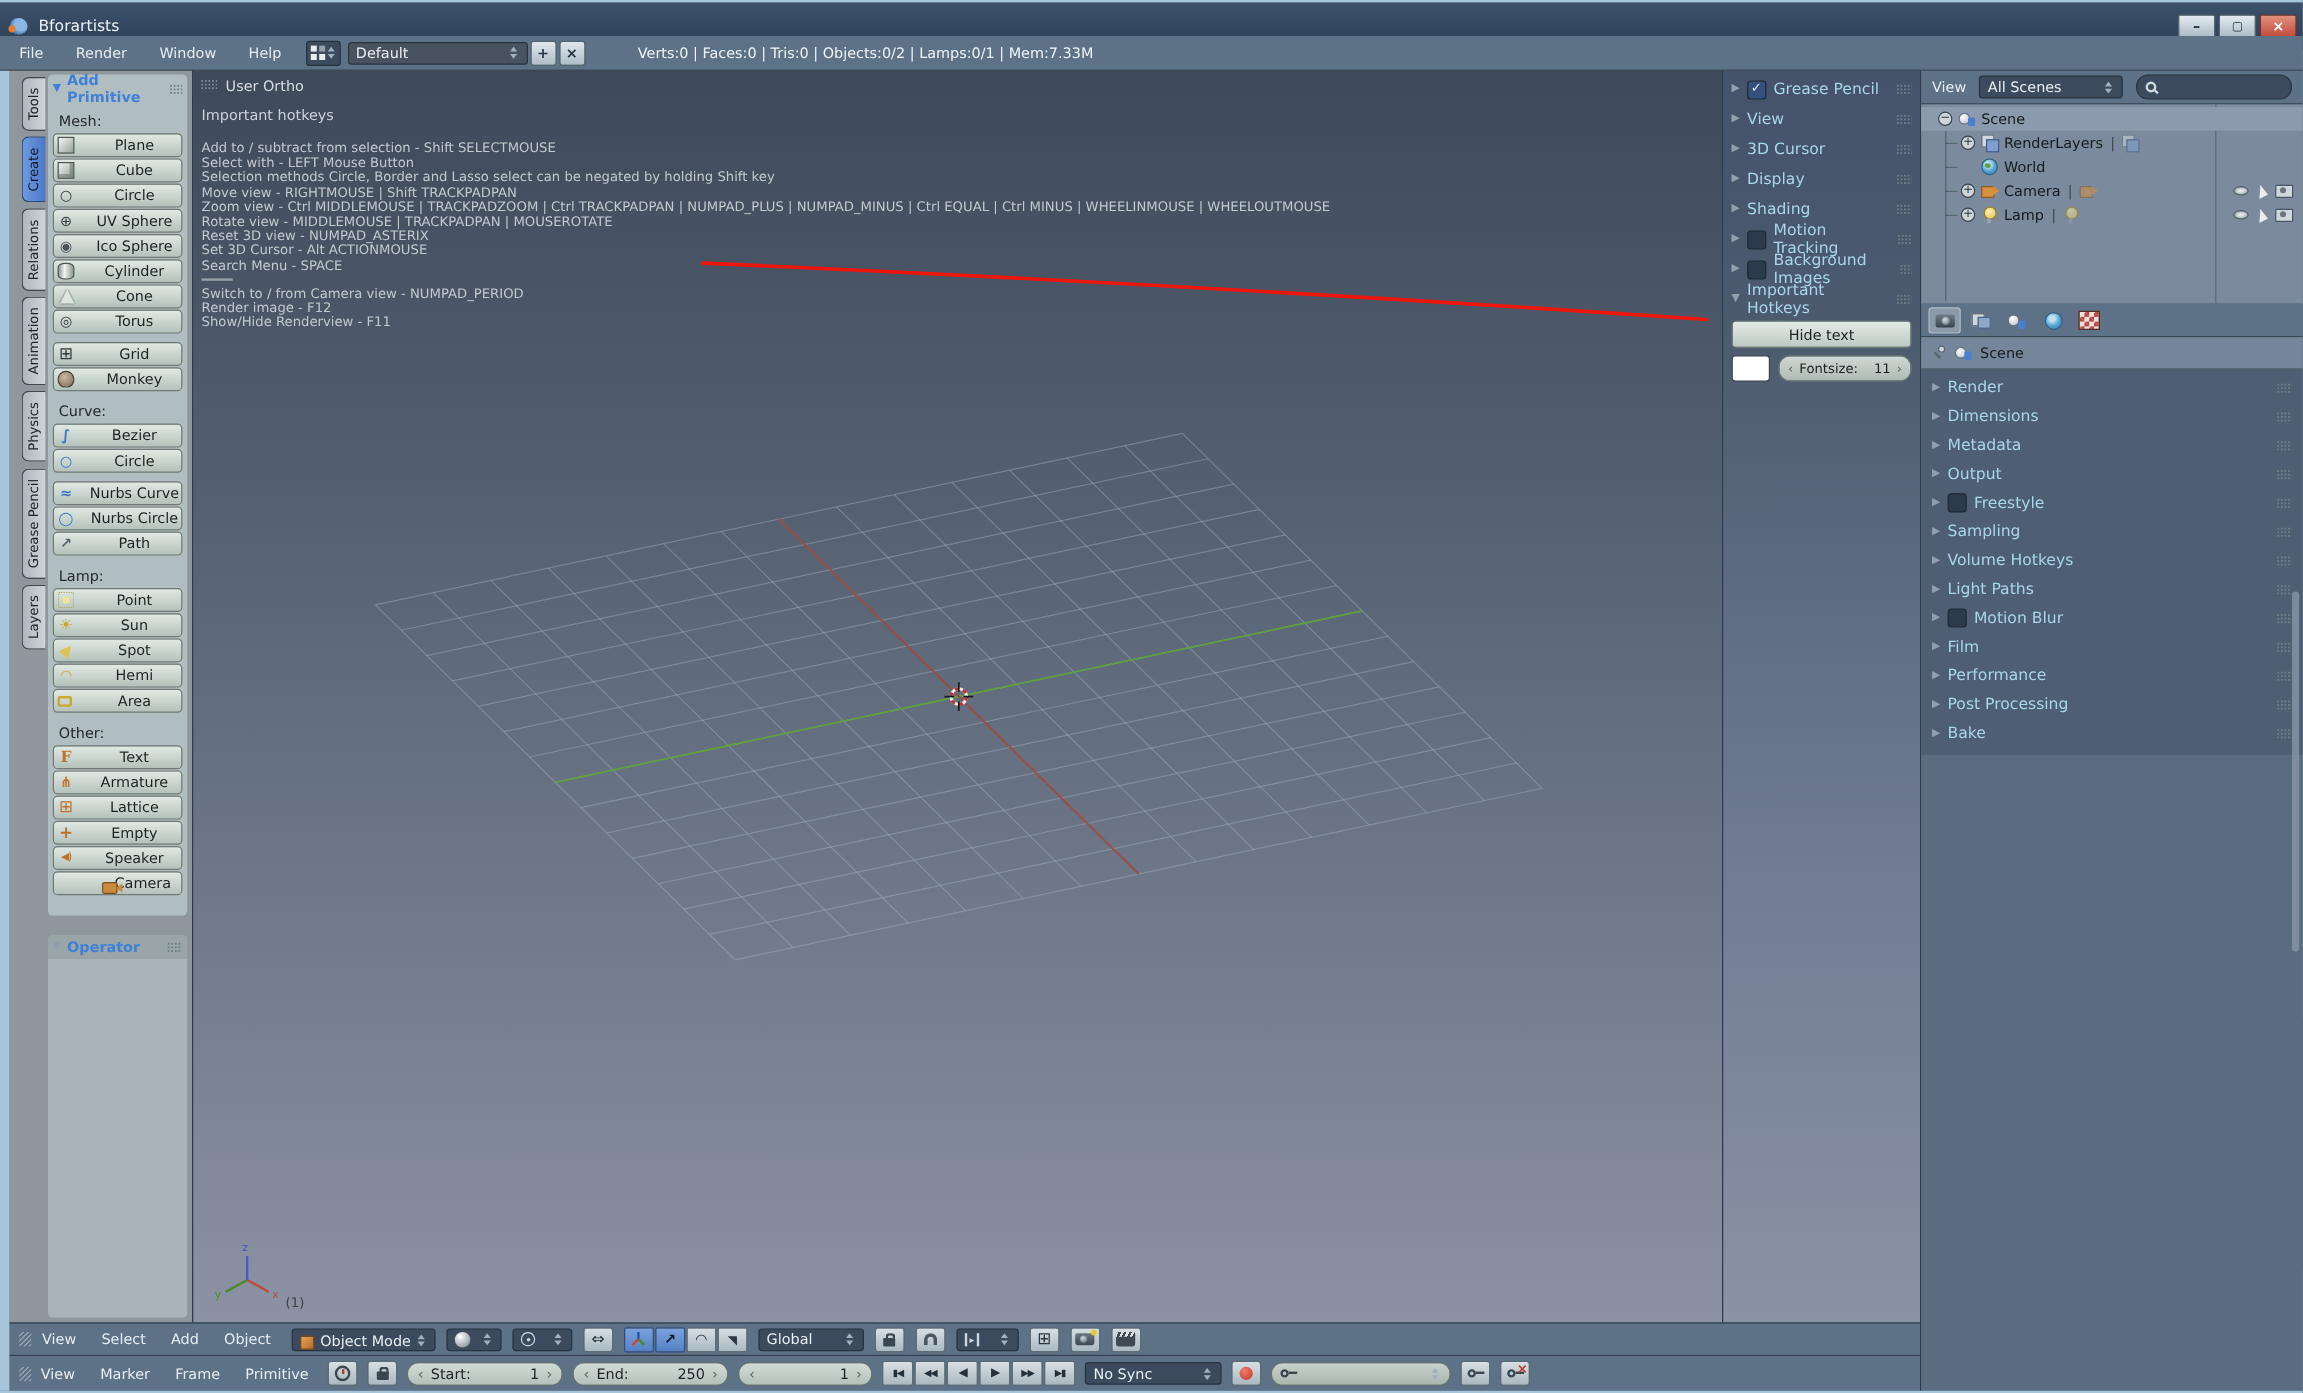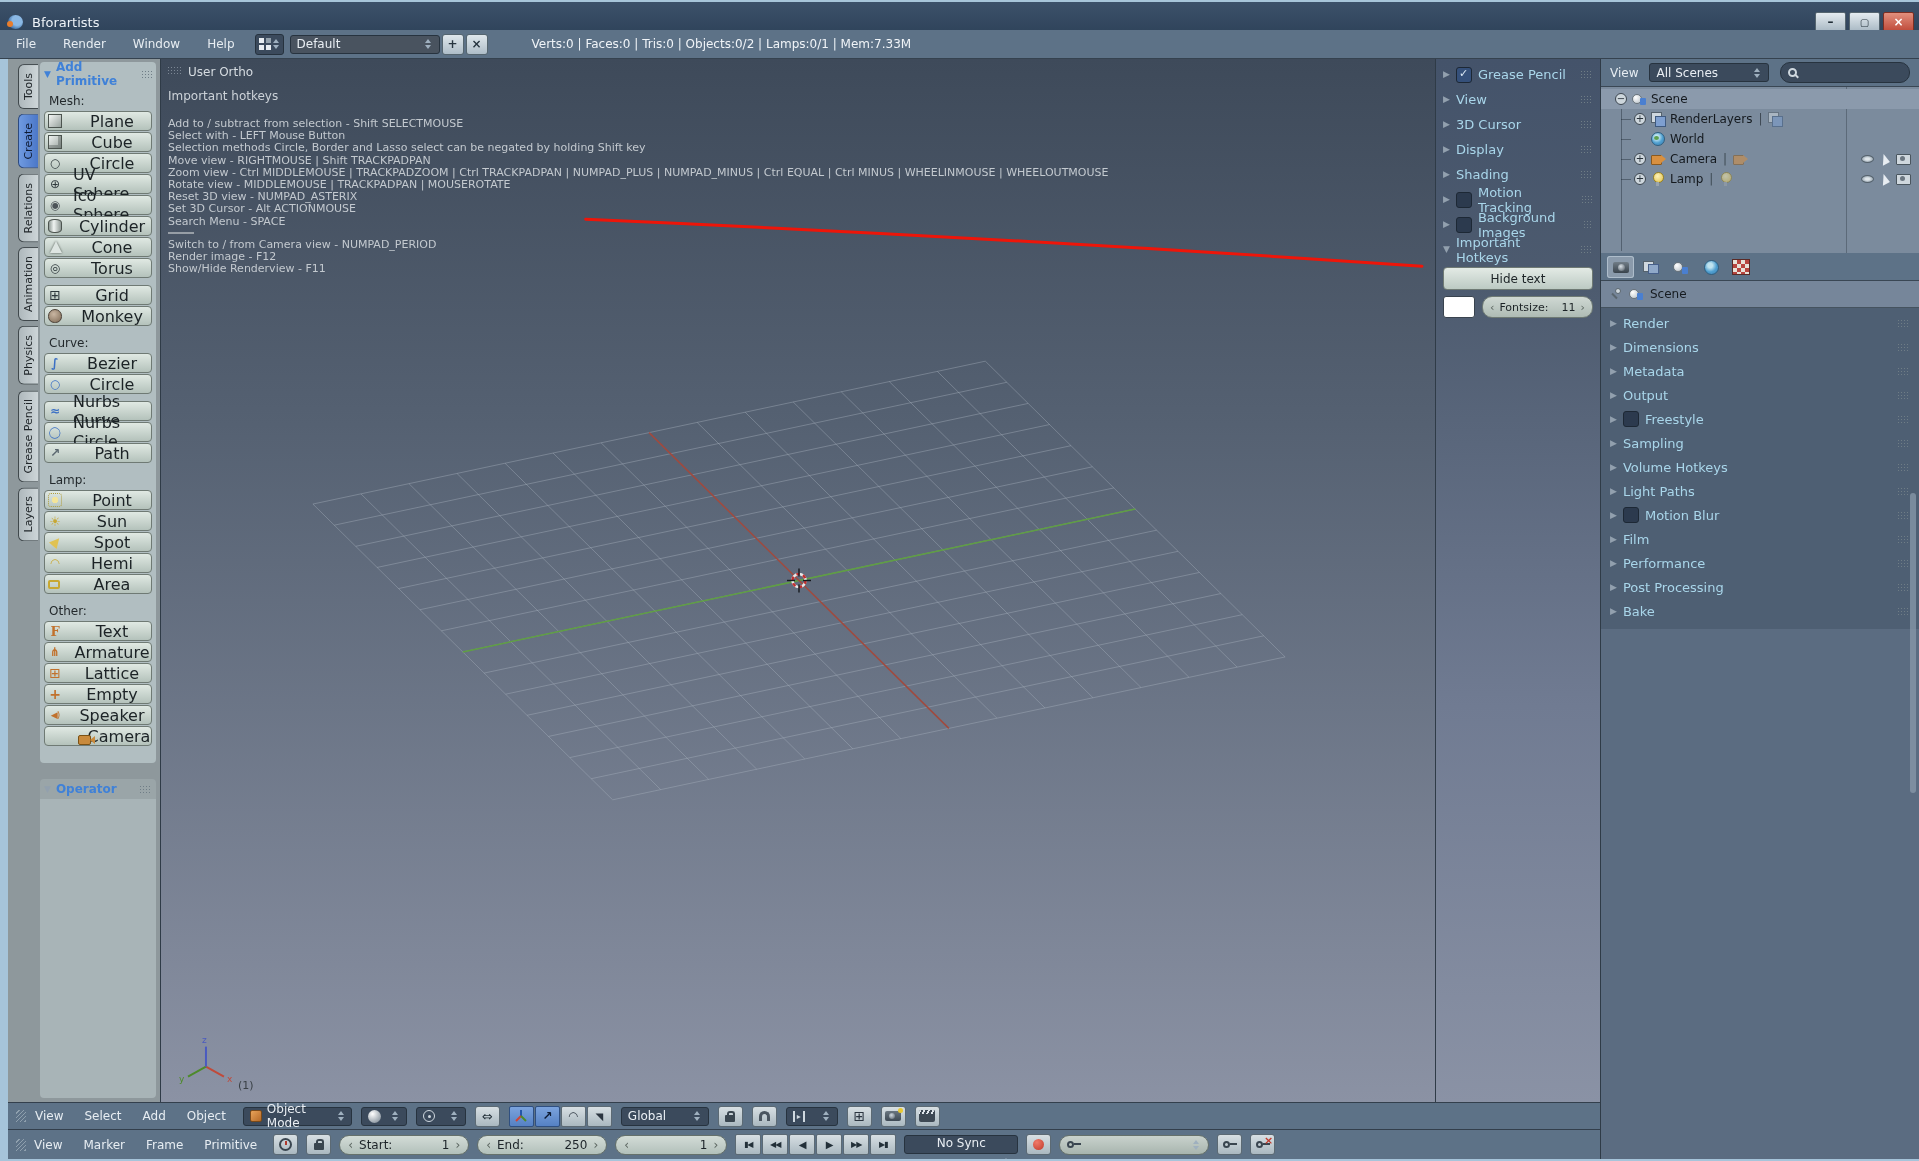--- a/index.html
+++ b/index.html
@@ -41,21 +41,21 @@
   .shelf{flex:1;padding:3px 4px 4px 2px;display:flex;flex-direction:column;box-sizing:border-box;}
   .panelbox{background:#b1bec1;border-radius:4px;padding:2px 4px 10px;}
   .p-header{display:flex;align-items:center;gap:5px;height:20px;color:#3f81d8;font-size:12px;font-weight:bold;}
   .tri{font-size:9px;color:#92a0ae;line-height:1;}
   .tri.r::before{content:"▶";}
   .tri.d::before{content:"▼";}
   .p-header .tri{color:#3f81d8;}
   .grip{margin-left:auto;width:13px;height:9px;background-image:radial-gradient(circle,#6f7d86 35%,transparent 40%);background-size:3px 3px;}
   .ts-group-label{font-size:12px;color:#23292c;margin:10px 0 3px 5px;}
   .ts-block{margin-bottom:7px;}
-  .tsbtn{position:relative;height:18px;background:linear-gradient(#e0e9e3,#b4c2bb);border:1px solid #6f7a74;border-radius:4px;margin-bottom:1px;display:flex;align-items:center;justify-content:center;font-size:16px;color:#1c2326;padding-left:28px;}
+  .tsbtn{position:relative;height:18px;background:linear-gradient(#e0e9e3,#b4c2bb);border:1px solid #6f7a74;border-radius:4px;margin-bottom:1px;display:flex;align-items:center;justify-content:center;font-size:12px;color:#1c2326;padding-left:28px;}
   .tsicon{position:absolute;left:3px;top:2px;width:14px;height:14px;display:flex;align-items:center;justify-content:center;font-size:12px;line-height:1;}
   
   .i-plane{background:linear-gradient(135deg,#f4f7f5,#97a19d);border:1px solid #4c544f;box-sizing:border-box;}
   .i-cube{background:linear-gradient(135deg,#eef2f0,#9aa49f);border:1px solid #4c544f;box-shadow:inset -3px -3px 0 rgba(40,50,45,.3);box-sizing:border-box;}
   .i-circle-mesh::before{content:"○";color:#2e383c;}
   .i-uv-sphere::before{content:"⊕";color:#2e383c;}
   .i-ico-sphere::before{content:"◉";color:#4c5458;}
   .i-cylinder{background:linear-gradient(90deg,#8f9995,#f0f4f2 40%,#8f9995);border:1px solid #4c544f;border-radius:45%/26%;box-sizing:border-box;}
   .i-cone{width:0!important;height:0!important;border-left:6px solid transparent;border-right:6px solid transparent;border-bottom:12px solid #dde5e1;margin:1px 2px;filter:drop-shadow(0 0 1px #4c544f);}
   .i-torus::before{content:"◎";color:#2e383c;}
@@ -159,21 +159,21 @@
   .pin-icon::before{content:"";position:absolute;left:5px;top:0;width:6px;height:6px;border-radius:50%;background:#cfd7dd;border:1px solid #5a666f;box-sizing:border-box;}
   .pin-icon::after{content:"";position:absolute;left:1px;top:7px;width:7px;height:2px;background:#5a666f;transform:rotate(45deg);}
   .p-rows{background:#4e5f73;padding:3px 0 6px;flex:0 0 auto;}
   .prow{height:24px;padding:0 9px;}
   .p-empty{flex:1;}
   .p-scroll{position:absolute;right:3px;top:240px;width:6px;height:300px;background:#8a99ab;border-radius:3px;opacity:.75;}
   
   .v3header{position:absolute;left:8px;top:1100px;width:1592px;height:28px;background:#5d7287;border-top:1px solid #333f4c;border-bottom:1px solid #333f4c;display:flex;align-items:center;gap:9px;padding:0 8px;box-sizing:border-box;}
   .v3header .menus,.timeline .menus{gap:21px;margin-right:8px;}
   .corner-grip{width:10px;height:12px;background:repeating-linear-gradient(135deg,transparent 0 2px,#8fa0ae 2px 3px);flex:0 0 auto;}
-  .mode-dd{width:109px;}
+  .mode-dd{width:120px;align-items:flex-end;}
   .mi{display:inline-block;flex:0 0 auto;}
   .mi-cube{width:12px;height:12px;background:linear-gradient(135deg,#e8a35a,#b56a28);border:1px solid #7a4a1a;border-radius:2px;box-sizing:border-box;}
   .ball-dd{width:46px;}
   .mi-ball{width:13px;height:13px;border-radius:50%;background:radial-gradient(circle at 35% 30%,#fff,#9aa4ad 70%,#6b747c);}
   .pivot-dd{width:50px;}
   .mi-pivot{width:12px;height:12px;border-radius:50%;border:1px solid #cfd8df;position:relative;box-sizing:border-box;}
   .mi-pivot::after{content:"";position:absolute;left:4px;top:4px;width:3px;height:3px;border-radius:50%;background:#cfd8df;}
   .hbtn{height:21px;min-width:25px;background:linear-gradient(#d7dfe3,#aab8c0);border:1px solid #5c6a74;border-radius:3px;display:flex;align-items:center;justify-content:center;font-size:12px;color:#233039;padding:0 3px;box-sizing:border-box;}
   .hbtn.on{background:linear-gradient(#7ba3dd,#5581c4);border-color:#2f4f80;color:#0d1b33;}
   .ic-swap::before{content:"⇔";font-size:13px;}
@@ -206,21 +206,21 @@
   .f-val{margin-left:auto;}
   .fld-start,.fld-end{width:130px;}
   .fld-frame{width:112px;}
   .pbtn{width:26px;height:21px;background:linear-gradient(#d7dfe3,#aab8c0);border:1px solid #5c6a74;border-radius:2px;display:flex;align-items:center;justify-content:center;color:#233039;font-size:8px;letter-spacing:-1px;box-sizing:border-box;}
   .pb-1::before{content:"▮◀";}
   .pb-2::before{content:"◀◀";}
   .pb-3::before{content:"◀";font-size:10px;}
   .pb-4::before{content:"▶";font-size:10px;}
   .pb-5::before{content:"▶▶";}
   .pb-6::before{content:"▶▮";}
-  .sync-dd{width:114px;flex-direction:column;}
+  .sync-dd{width:114px;}
   .rec-dot{width:11px;height:11px;border-radius:50%;background:radial-gradient(circle at 35% 30%,#f07a6a,#c0392b);}
   .keying{width:150px;height:20px;background:linear-gradient(#c9d2cd,#a8b5ae);border:1px solid #66716b;border-radius:10px;display:flex;align-items:center;padding:0 7px;gap:4px;box-sizing:border-box;}
   .ic-key{width:14px;height:8px;position:relative;flex:0 0 auto;}
   .ic-key::before{content:"";position:absolute;left:0;top:0;width:7px;height:7px;border:2px solid #3a4650;border-radius:50%;box-sizing:border-box;}
   .ic-key::after{content:"";position:absolute;left:7px;top:2px;width:7px;height:2px;background:#3a4650;box-shadow:4px 2px 0 -1px #3a4650;}
   .key-del{position:relative;}
   .key-del::after{content:"×";position:absolute;right:1px;top:-1px;color:#c0392b;font-weight:bold;font-size:11px;}
 </style>
 </head>
 <body>

